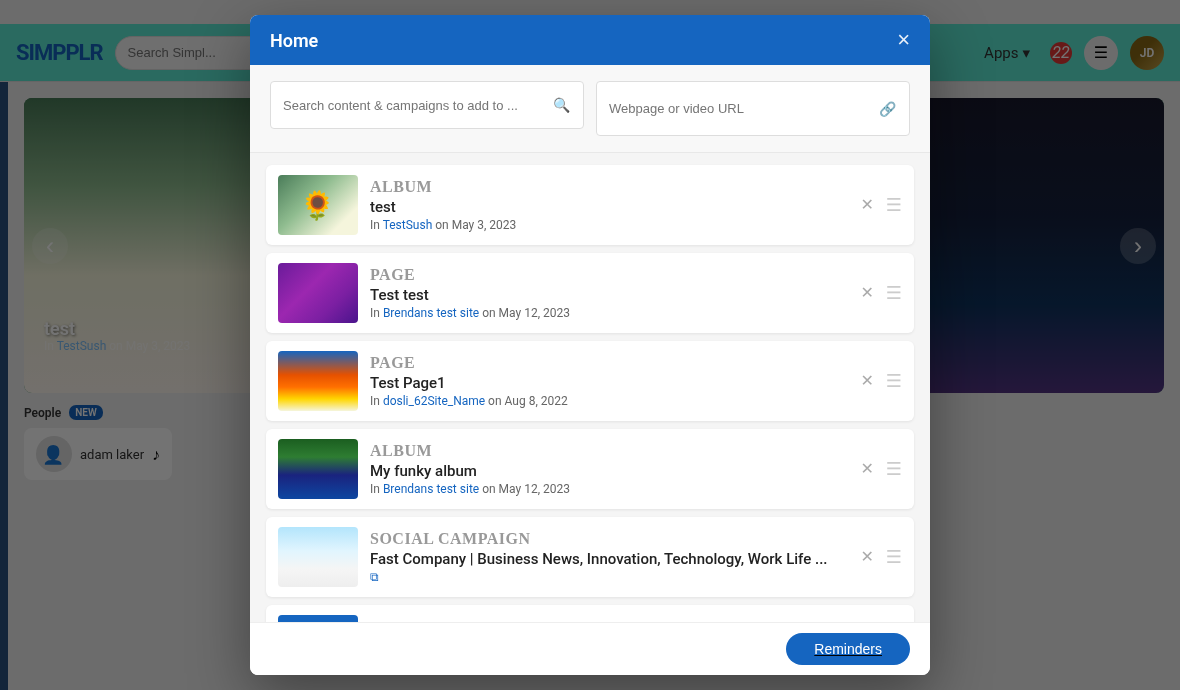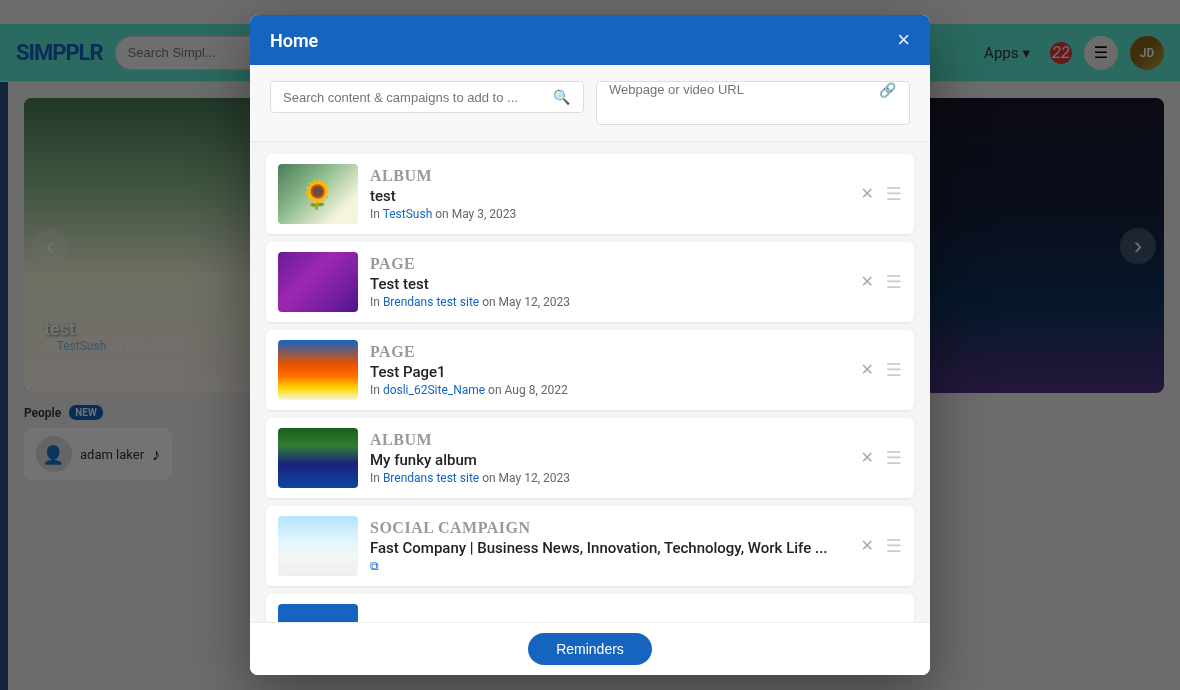--- a/index.html
+++ b/index.html
@@ -293,43 +293,43 @@
       flex-shrink: 0;
     }
     .search-input-box {
       flex: 1;
       display: flex;
       align-items: center;
       border: 1px solid #ddd;
       border-radius: 4px;
       background: white;
       padding: 0 12px;
-      height: 32px;
+      height: 48px;
       gap: 8px;
     }
     .search-input-box input {
       flex: 1;
       border: none;
       outline: none;
       font-size: 13px;
       color: #999;
     }
     .search-icon-small {
       color: #999;
       font-size: 14px;
     }
     .url-input-box {
       flex: 1;
       display: flex;
-      align-items: flex-start;
+      align-items: center;
       border: 1px solid #ddd;
       border-radius: 4px;
       background: white;
       padding: 0 12px;
-      height: 44px;
+      height: 55px;
       gap: 18px;
     }
     .url-input-box input {
       flex: 1;
       border: none;
       outline: none;
       font-size: 13px;
       color: #999;
     }
     .link-icon {
@@ -433,22 +433,23 @@
       font-size: 12px;
       color: #1565c0;
     }
 
     
     .reminders-bar {
       padding: 10px 20px;
       background: white;
       border-top: 1px solid #eee;
       display: flex;
-      justify-content: center;
+      justify-content: flex-end;
       flex-shrink: 0;
+      text-decoration: underline;
     }
     .reminders-btn {
       background: #1565c0;
       color: white;
       border: none;
       border-radius: 20px;
       padding: 8px 28px;
       font-size: 14px;
       font-weight: 500;
       cursor: pointer;

